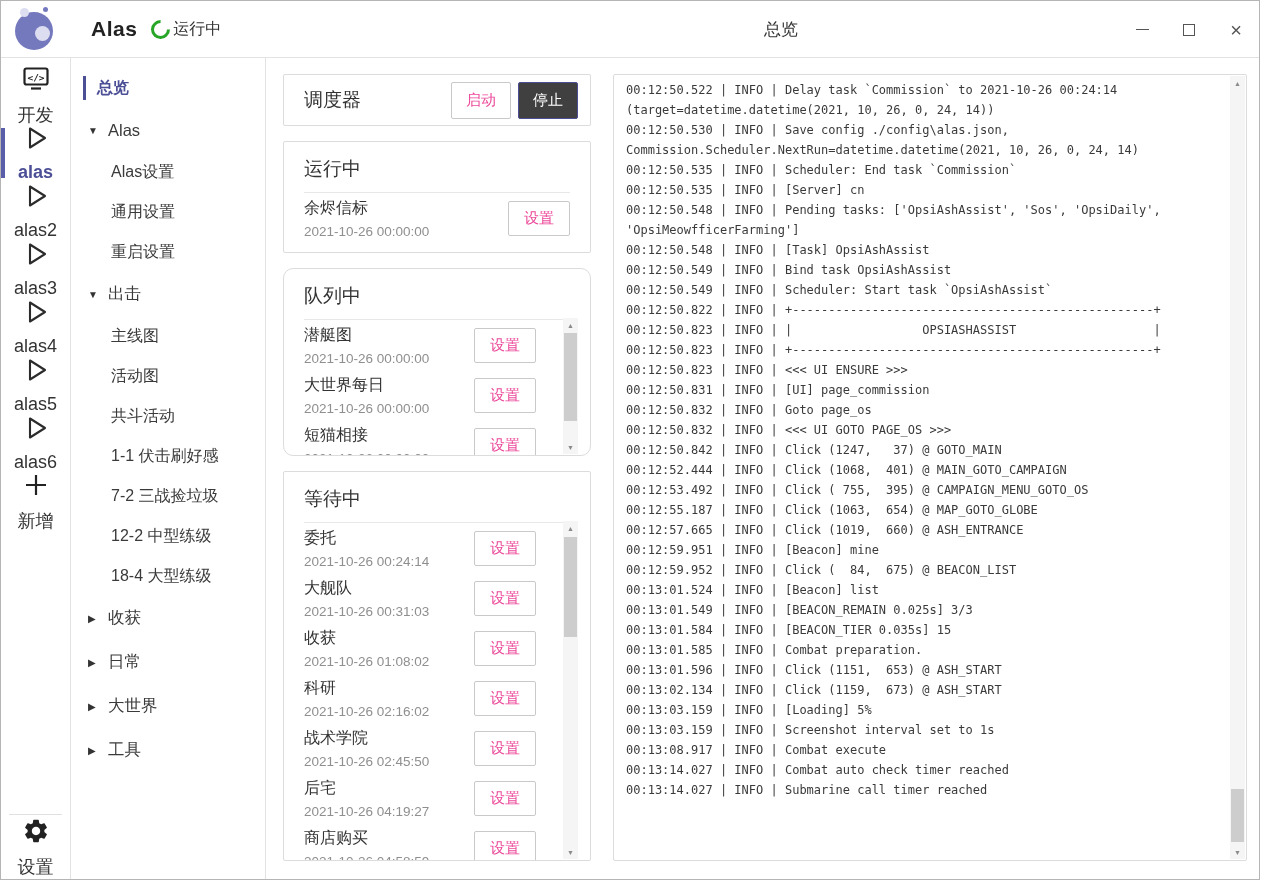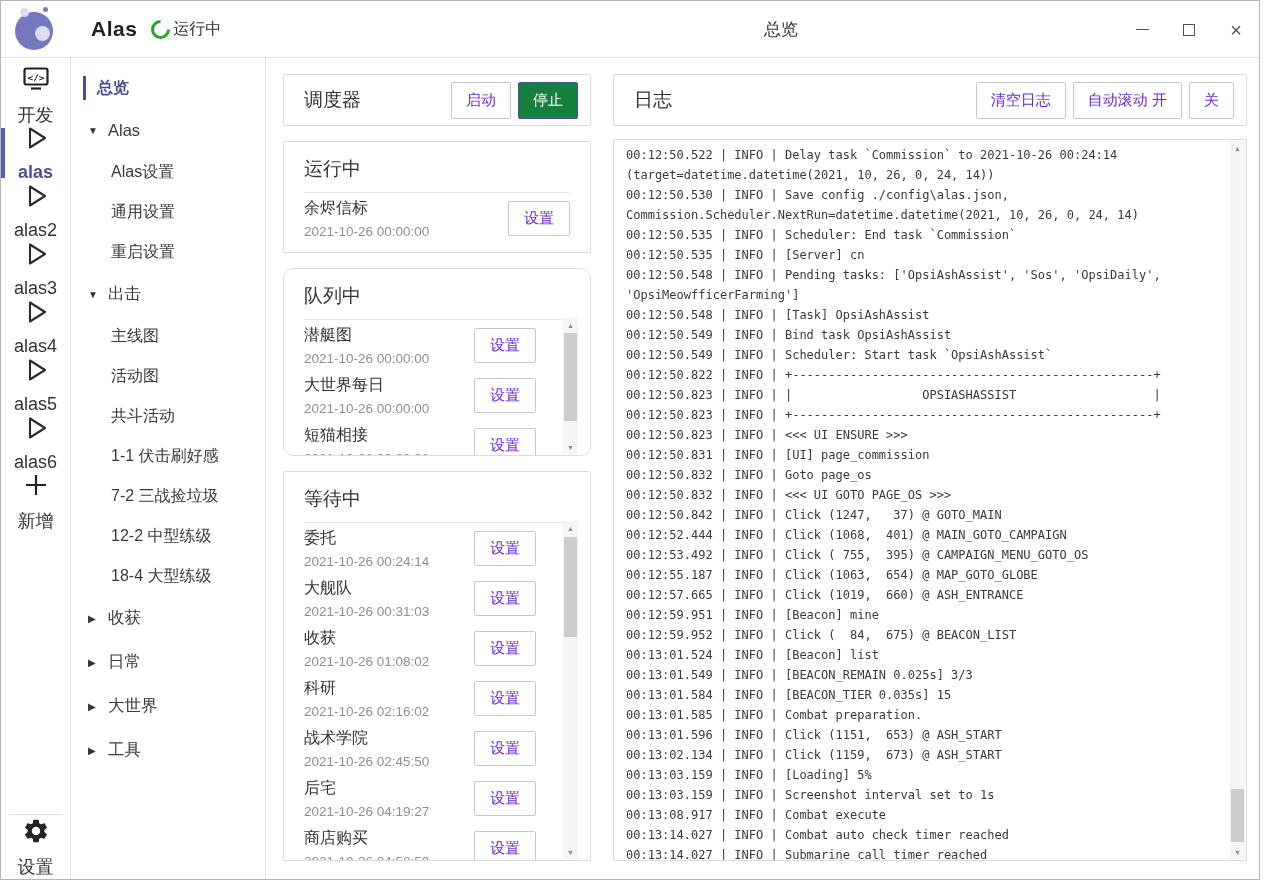--- a/index.html
+++ b/index.html
@@ -48,22 +48,22 @@
   .nav-row.active::before { content:""; position:absolute; left:12px; top:8px; width:3px; height:24px; background:#4c4f96; }
 
   
   .main { flex:1; display:flex; padding:16px 12px 18px 17px; gap:22px; background:#fff; min-width:0; }
   .col-left { width:308px; flex:0 0 308px; display:flex; flex-direction:column; gap:15px; }
   .col-right { flex:1; display:flex; flex-direction:column; gap:13px; min-width:0; }
   .card { background:#fff; border:1px solid #dcdcdc; border-radius:2px; }
 
   .bar-card { height:52px; flex:0 0 52px; display:flex; align-items:center; padding:0 12px 0 20px; }
   .bar-title { font-size:19px; color:#333; flex:1; }
-  .btn { font-family:inherit; font-size:15px; color:#6d28d9; background:#fff; border:1px solid #c9c9c9; border-radius:2px; padding:8px 14px; cursor:pointer; white-space:nowrap; }
-  .btn-primary { background:#15803d; border-color:#4c4f96; color:#fff; }
+  .btn { font-family:inherit; font-size:15px; color:#ec4899; background:#fff; border:1px solid #c9c9c9; border-radius:2px; padding:8px 14px; cursor:pointer; white-space:nowrap; }
+  .btn-primary { background:#404040; border-color:#4c4f96; color:#fff; }
   .bar-card .btn + .btn { margin-left:7px; }
 
   .section { display:flex; flex-direction:column; padding:14px 20px 0; position:relative; overflow:hidden; }
   .section.h-running { height:112px; flex:0 0 112px; }
   .section.h-queue { height:188px; flex:0 0 188px;border-radius:10px; }
   .section.h-wait { flex:1; min-height:0; }
   .sec-title { font-size:19px; color:#333; padding-bottom:10px; border-bottom:1px solid #e8e8e8; }
   .task-list { flex:1; overflow:hidden; }
   .task-list.with-sb { margin-right:34px; }
   .task-row { height:50px; display:flex; align-items:center; justify-content:space-between; padding:4px 0; }
@@ -366,26 +366,20 @@
             </div>
           <div class="sb sb-wait">
             <div class="sb-arrow up">▲</div>
             <div class="sb-thumb" style="top:16px;height:100px;"></div>
             <div class="sb-arrow down">▼</div>
           </div>
         </div>
       </div>
 
       <div class="col-right">
-        <div class="card bar-card">
-          <div class="bar-title">日志</div>
-          <button class="btn">清空日志</button>
-          <button class="btn">自动滚动 开</button>
-          <button class="btn">关</button>
-        </div>
         <div class="card log-body">
           <pre class="log-pre">00:12:50.522 | INFO | Delay task `Commission` to 2021-10-26 00:24:14
 (target=datetime.datetime(2021, 10, 26, 0, 24, 14))
 00:12:50.530 | INFO | Save config ./config\alas.json,
 Commission.Scheduler.NextRun=datetime.datetime(2021, 10, 26, 0, 24, 14)
 00:12:50.535 | INFO | Scheduler: End task `Commission`
 00:12:50.535 | INFO | [Server] cn
 00:12:50.548 | INFO | Pending tasks: ['OpsiAshAssist', 'Sos', 'OpsiDaily',
 'OpsiMeowfficerFarming']
 00:12:50.548 | INFO | [Task] OpsiAshAssist

